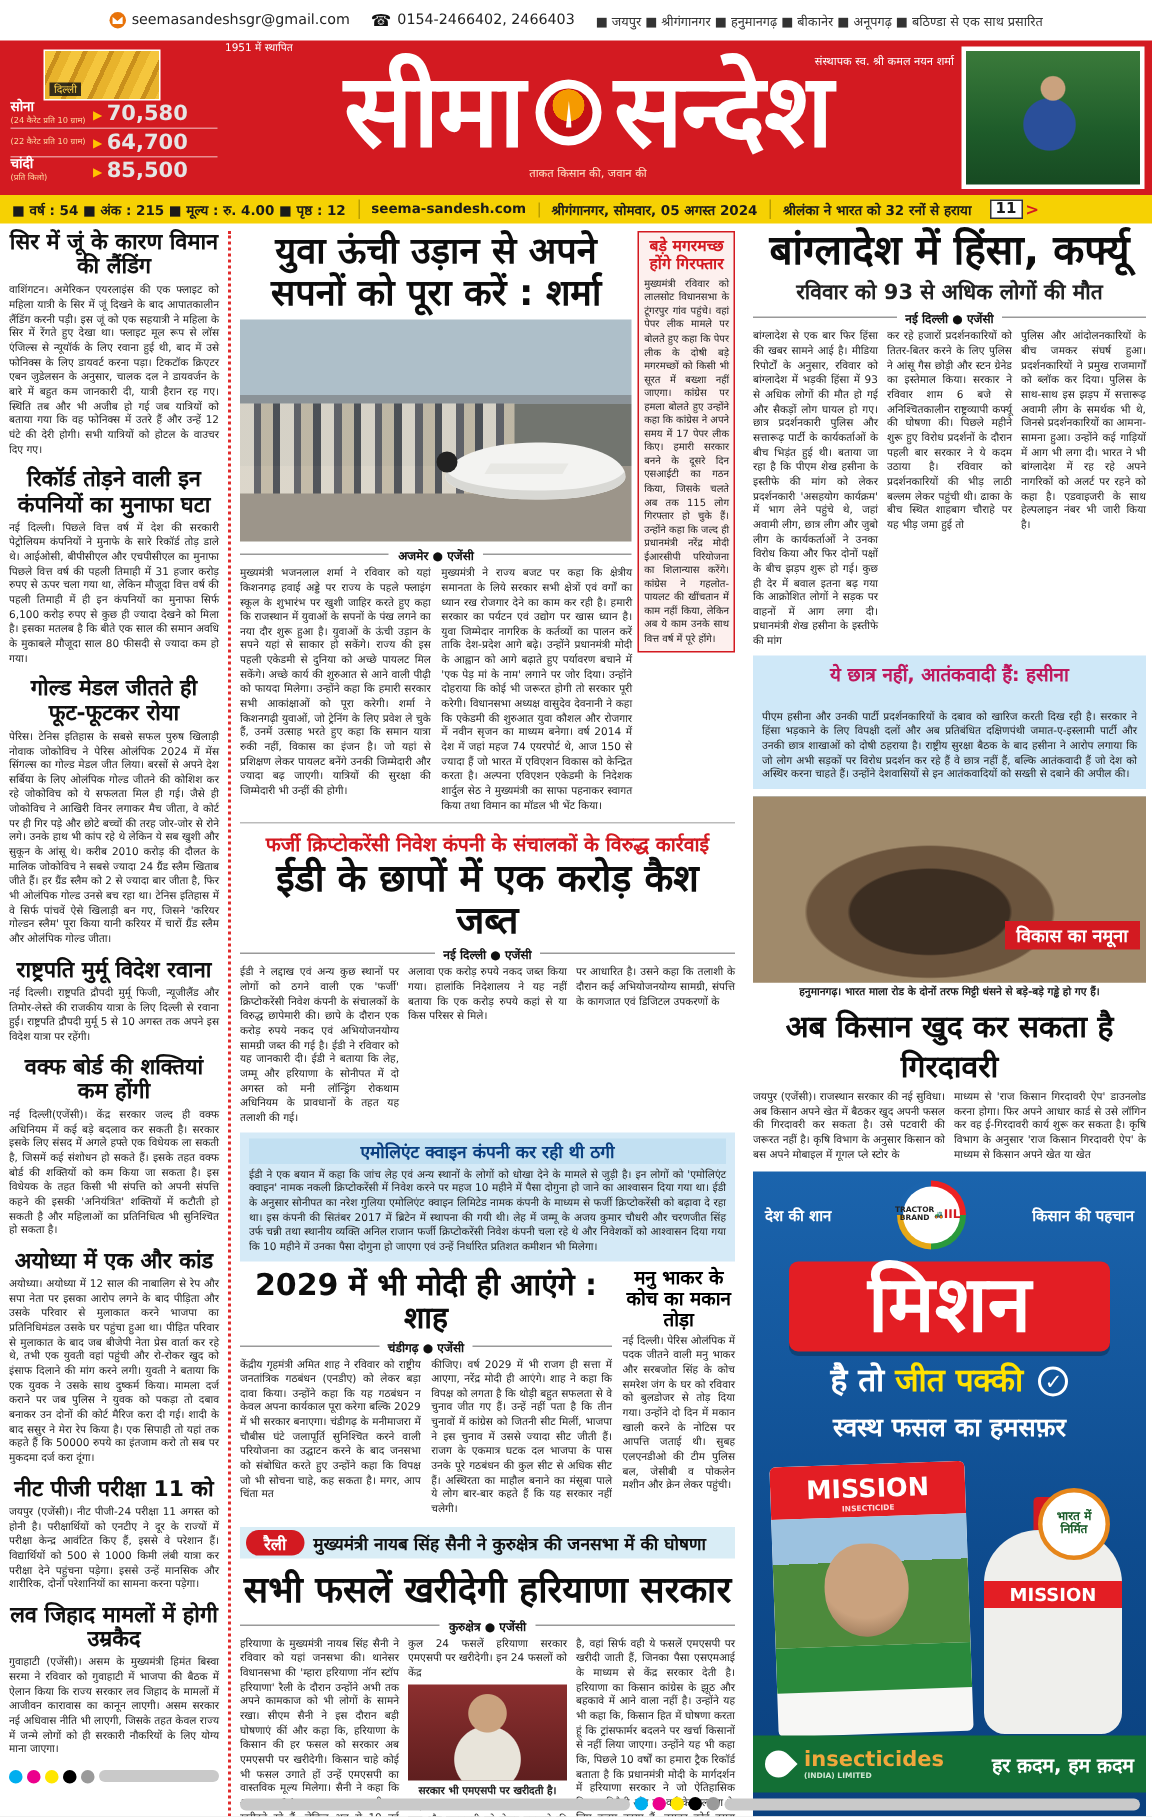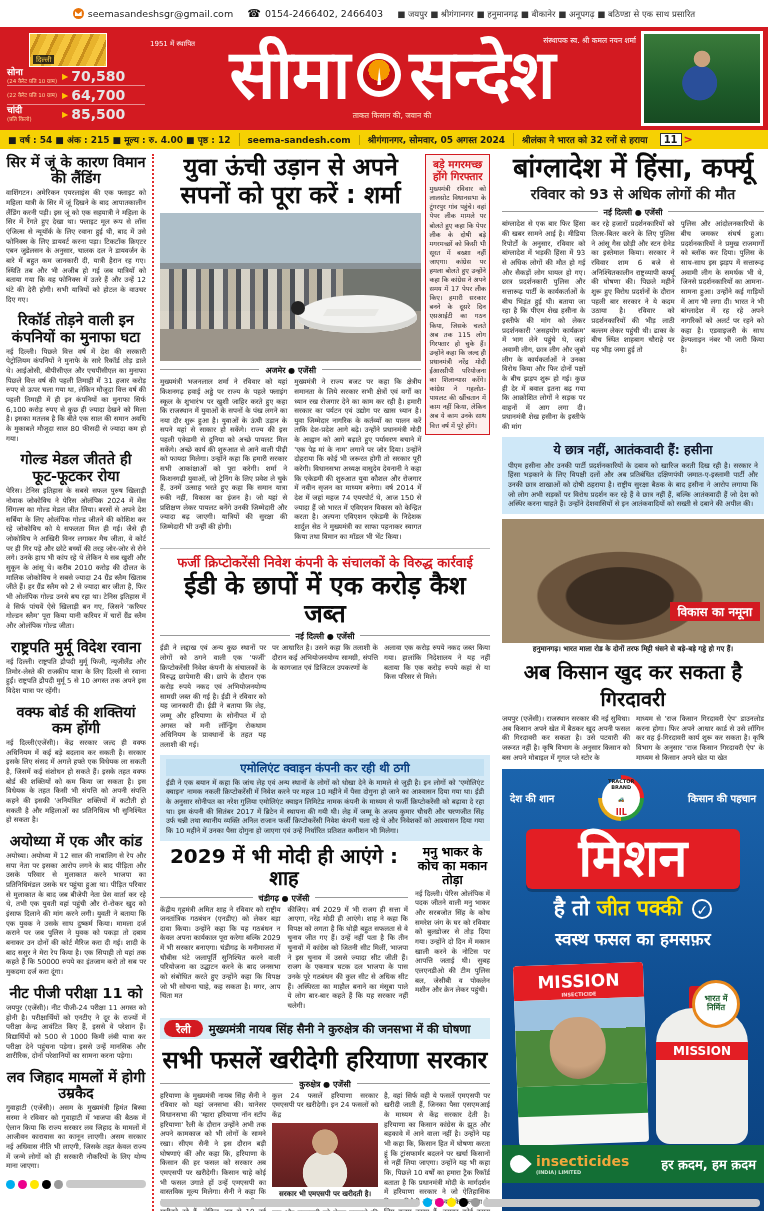--- a/index.html
+++ b/index.html
@@ -21,21 +21,21 @@
   .gold-img { position:relative; width:78px; height:34px; margin-left:22px; background:
       repeating-linear-gradient(115deg,#f5c63d 0 7px,#c98f1b 7px 10px,#e8b32c 10px 16px); border:1px solid #fff; }
   .gold-img .city { position:absolute; left:3px; bottom:2px; background:rgba(20,20,20,.85); color:#ffd24a; padding:0 3px; font-size:7px; }
   .rate-row { display:flex; align-items:center; border-bottom:1px solid rgba(255,255,255,.5); padding:1px 0; }
   .rate-lbl { width:52px; line-height:1.1; }
   .rate-lbl b { font-size:9px; color:#fff; display:block; }
   .rate-lbl span { font-size:5.5px; color:#ffd9a0; display:block; }
   .rate-arrow { color:#ffc400; font-size:8px; margin:0 3px; }
   .rate-val { font-size:14px; font-weight:bold; color:#e5e5e5; }
   .mast-center { position:absolute; left:148px; right:132px; top:0; height:100%; text-align:center; color:#fff; }
-  .established { position:absolute; left:2px; top:12px; font-size:7px; color:#fff; }
+  .established { position:absolute; left:2px; top:0; font-size:7px; color:#fff; }
   .founder { position:absolute; right:0; top:8px; font-size:7.5px; color:#fff; }
   .title-row { display:flex; align-items:center; justify-content:center; gap:8px; margin-top:16px; }
   .mast-title { font-size:68px; font-weight:bold; color:#fff; line-height:.95; letter-spacing:-1px; }
   .logo-circle { width:44px; height:44px; border-radius:50%; background:#fff; display:flex; align-items:center; justify-content:center; flex:0 0 auto; }
   .logo-inner { width:32px; height:32px; border-radius:50%; background:radial-gradient(circle at 50% 35%,#f59a00 0 40%,#c41016 41% 100%); position:relative; }
   .logo-inner:after { content:""; position:absolute; left:14px; top:8px; width:4px; height:18px; background:#fff; clip-path:polygon(50% 0,100% 100%,0 100%); }
   .mast-tagline { font-size:7.5px; margin-top:2px; color:#ffe9c9; }
   .cricket { position:absolute; right:5px; top:4px; width:122px; height:95px; background:#fff; padding:3px; }
   .cricket-img { width:100%; height:100%; background:
       radial-gradient(circle at 50% 28%,#caa27e 0 9%,transparent 10%),
@@ -106,32 +106,32 @@
   .rally-photo { width:100%; height:64px; margin:2px 0;
       background:radial-gradient(circle at 50% 30%,#caa27e 0 18%,transparent 19%),
                  radial-gradient(circle at 50% 78%,#e8e4da 0 30%,transparent 31%),
                  linear-gradient(180deg,#8c2f2f 0,#5f1f1f 100%); }
   .photo-cap { font-size:7px; font-weight:bold; text-align:center; color:#222; margin:1px 0 2px; }
 
   
   .bd-head { font-size:27px; font-weight:bold; text-align:center; color:#0d0d0d; line-height:1.05; }
   .bd-sub { font-size:14px; font-weight:bold; text-align:center; color:#222; margin-top:2px; }
   .haseena { background:#cfe8f8; padding:4px 6px; margin-top:4px; }
-  .haseena-title { font-size:12.5px; font-weight:bold; color:#0f172a; text-align:center; margin-bottom:4px; }
+  .haseena-title { font-size:12.5px; font-weight:bold; color:#be185d; text-align:center; margin-bottom:16px; }
   .pothole { position:relative; width:100%; height:124px; margin-top:5px; overflow:hidden;
       background:radial-gradient(ellipse at 45% 62%,#3c2e22 0 26%,#6b543d 27% 40%,#a08a6b 41% 100%),
                  linear-gradient(180deg,#8fa6b5 0 14%,#a08a6b 14% 100%); }
   .pothole-label { position:absolute; right:4px; bottom:22px; background:#d31a21; color:#fff; font-size:12px; font-weight:bold; padding:1px 8px; }
   .gird-head { font-size:20px; font-weight:bold; text-align:center; color:#0d0d0d; margin:5px 0 3px; }
 
   
   .ad { position:relative; margin-top:6px; height:452px; background:linear-gradient(180deg,#1b64ad 0,#0e4c8f 55%,#0a3f7c 100%); overflow:hidden; color:#fff; }
   .ad-toprow { display:flex; align-items:center; justify-content:space-between; padding:6px 8px 0; font-size:10px; font-weight:bold; }
   .tractor-logo { width:46px; height:46px; border-radius:50%; background:conic-gradient(#e22 0 25%,#2a9a3c 25% 50%,#e6a817 50% 75%,#1b64ad 75% 100%); display:flex; align-items:center; justify-content:center; }
-  .tractor-inner { width:38px; height:38px; border-radius:50%; background:#fff; color:#222; display:flex; flex-direction:column; align-items:center; justify-content:space-between; font-size:5px; font-weight:bold; text-align:center; line-height:1.1; }
+  .tractor-inner { width:38px; height:38px; border-radius:50%; background:#fff; color:#222; display:flex; flex-direction:row; align-items:center; justify-content:flex-end; font-size:5px; font-weight:bold; text-align:center; line-height:1.1; }
   .tractor-inner .iil { color:#d31a21; font-size:8px; }
   .ad-title { margin:8px auto 0; width:82%; background:#e31e24; border-radius:6px; text-align:center; font-size:52px; font-weight:bold; color:#fff; line-height:1.15; box-shadow:0 3px 0 rgba(0,0,0,.25); }
   .ad-sub { text-align:center; font-size:21px; font-weight:bold; margin-top:4px; }
   .ad-sub .yel { color:#ffe100; }
   .ad-check { display:inline-block; width:20px; height:20px; border:2px solid #fff; border-radius:50%; font-size:14px; line-height:18px; vertical-align:middle; margin-left:3px; }
   .ad-tag2 { text-align:center; font-size:17px; font-weight:bold; color:#fff; margin-top:6px; }
   .ad-products { position:relative; height:205px; margin-top:6px; }
   .pack { position:absolute; left:14px; top:8px; width:130px; height:180px; background:#f7f7f5; border-radius:4px; transform:rotate(-2deg); overflow:hidden; }
   .pack-band { background:#e31e24; color:#fff; text-align:center; font-weight:bold; font-size:17px; padding:7px 0 2px; }
   .pack-band small { display:block; font-size:5px; color:#ffd9d9; }
@@ -301,22 +301,22 @@
       <div class="sec-rule"></div>
 
       <div>
         <div class="kicker-red">फर्जी क्रिप्टोकरेंसी निवेश कंपनी के संचालकों के विरुद्ध कार्रवाई</div>
         <div class="ed-head">ईडी के छापों में एक करोड़ कैश जब्त</div>
         <div class="dateline">
             <span>नई दिल्ली ● एजेंसी</span>
           </div>
         <div class="cols3">
           <div class="body-txt">ईडी ने लद्दाख एवं अन्य कुछ स्थानों पर लोगों को ठगने वाली एक 'फर्जी' क्रिप्टोकरेंसी निवेश कंपनी के संचालकों के विरुद्ध छापेमारी की। छापे के दौरान एक करोड़ रुपये नकद एवं अभियोजनयोग्य सामग्री जब्त की गई है। ईडी ने रविवार को यह जानकारी दी। ईडी ने बताया कि लेह, जम्मू और हरियाणा के सोनीपत में दो अगस्त को मनी लॉन्ड्रिंग रोकथाम अधिनियम के प्रावधानों के तहत यह तलाशी की गई।</div>
+          <div class="body-txt">अलावा एक करोड़ रुपये नकद जब्त किया गया। हालांकि निदेशालय ने यह नहीं बताया कि एक करोड़ रुपये कहां से या किस परिसर से मिले।</div>
           <div class="body-txt">पर आधारित है। उसने कहा कि तलाशी के दौरान कई अभियोजनयोग्य सामग्री, संपत्ति के कागजात एवं डिजिटल उपकरणों के</div>
-          <div class="body-txt">अलावा एक करोड़ रुपये नकद जब्त किया गया। हालांकि निदेशालय ने यह नहीं बताया कि एक करोड़ रुपये कहां से या किस परिसर से मिले।</div>
         </div>
         <div class="bluebox">
           <div class="bluebox-title">एमोलिएंट क्वाइन कंपनी कर रही थी ठगी</div>
           <div class="body-txt">ईडी ने एक बयान में कहा कि जांच लेह एवं अन्य स्थानों के लोगों को धोखा देने के मामले से जुड़ी है। इन लोगों को 'एमोलिएंट क्वाइन' नामक नकली क्रिप्टोकरेंसी में निवेश करने पर महज 10 महीने में पैसा दोगुना हो जाने का आश्वासन दिया गया था। ईडी के अनुसार सोनीपत का नरेश गुलिया एमोलिएंट क्वाइन लिमिटेड नामक कंपनी के माध्यम से फर्जी क्रिप्टोकरेंसी को बढ़ावा दे रहा था। इस कंपनी की सितंबर 2017 में ब्रिटेन में स्थापना की गयी थी। लेह में जम्मू के अजय कुमार चौधरी और चरणजीत सिंह उर्फ चन्नी तथा स्थानीय व्यक्ति अनिल राजान फर्जी क्रिप्टोकरेंसी निवेश कंपनी चला रहे थे और निवेशकों को आश्वासन दिया गया कि 10 महीने में उनका पैसा दोगुना हो जाएगा एवं उन्हें निर्धारित प्रतिशत कमीशन भी मिलेगा।</div>
         </div>
       </div>
 
       <div class="rowC">
         <div class="shah">
           <div class="shah-head">2029 में भी मोदी ही आएंगे : शाह</div>

